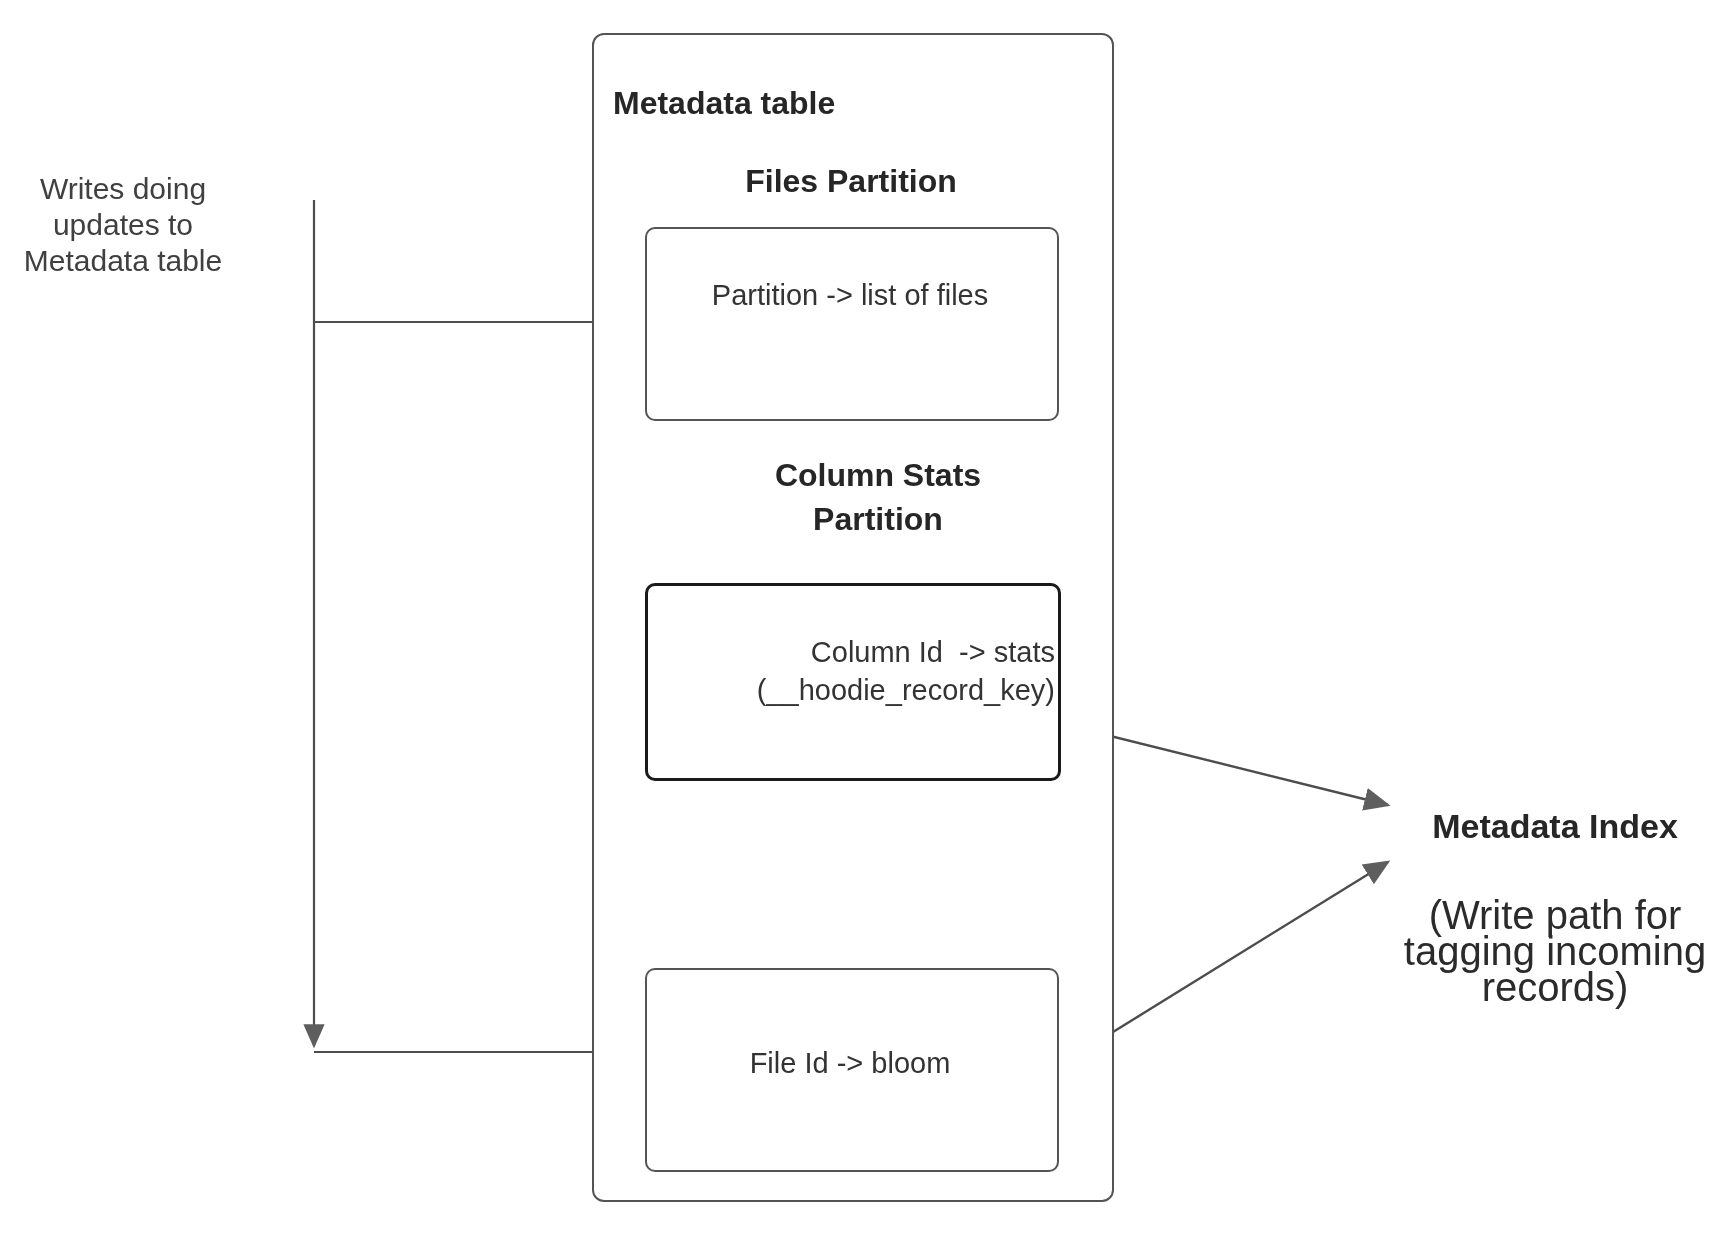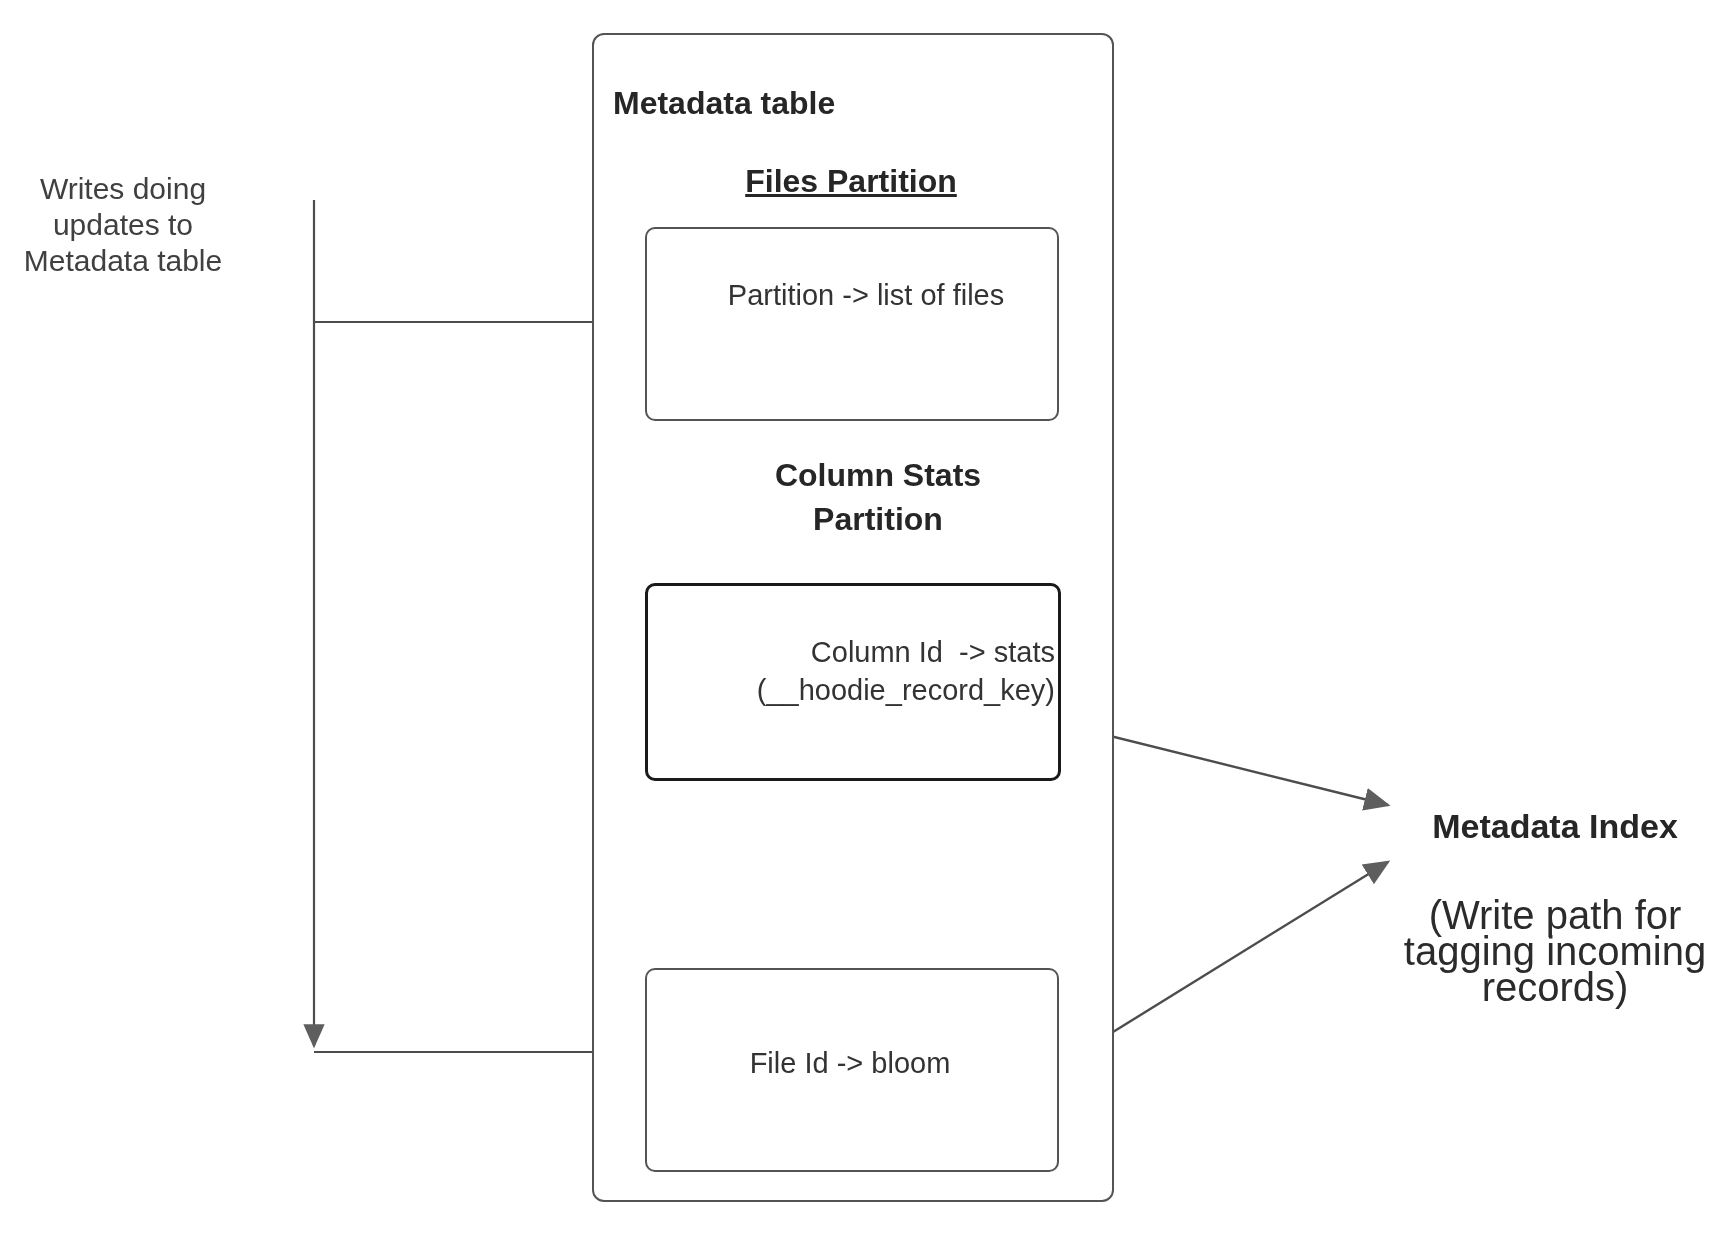--- a/index.html
+++ b/index.html
@@ -41,30 +41,30 @@
   .outer-title {
     left: 613px; top: 84px;
     font-size: 32px; font-weight: bold; color: #262626;
     line-height: 38px;
   }
   .part-heading {
     left: 592px; width: 518px;
     font-size: 32px; font-weight: bold; color: #262626;
     line-height: 44px;
   }
-  .h-files { top: 159px; text-decoration: underline; }
+  .h-files { top: 159px; }
   .h-stats { top: 453px; padding-left: 27px; }
   .h-bloom { top: 862px; }
 
   .box-text {
     left: 0; width: 100%;
     font-size: 29px; color: #333333;
     line-height: 38px;
   }
-  .files-text { top: 276px; margin-left: 16px; }
+  .files-text { top: 276px; }
   .stats-text { top: 633px; }
   .bloom-text { top: 1044px; }
 
   .left-note {
     left: 8px; top: 171px; width: 230px;
     font-size: 30px; color: #404040;
     line-height: 36px;
   }
 
   .index-title {

